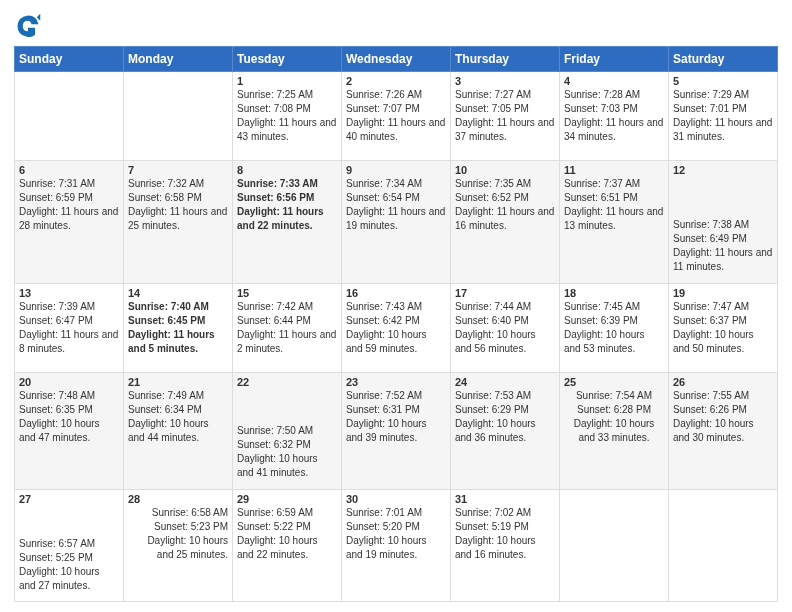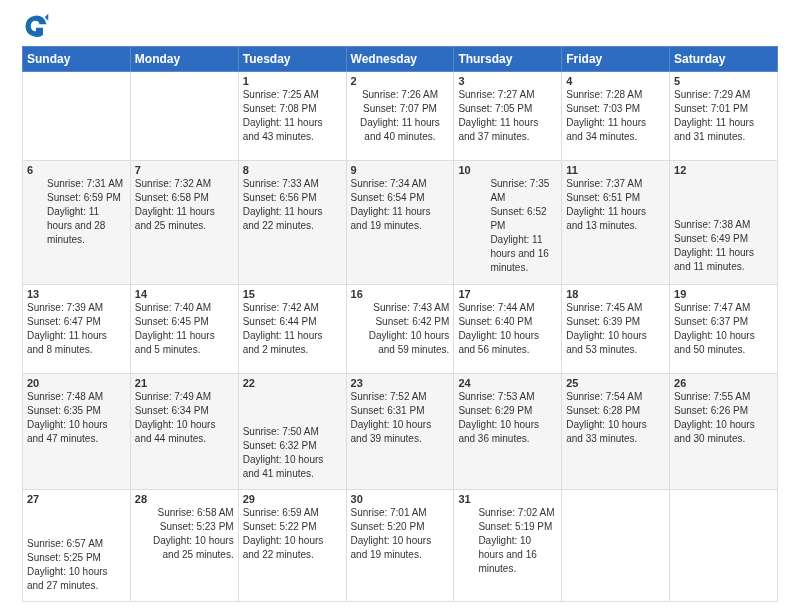--- a/index.html
+++ b/index.html
@@ -6,21 +6,21 @@
     body {
       font-family: Arial, sans-serif;
       background: #fff;
       width: 792px;
       height: 612px;
       overflow: hidden;
     }
     .page {
       width: 792px;
       height: 612px;
-      padding: 10px 14px 10px 22px;
+      padding: 10px 14px 10px 14px;
       display: flex;
       flex-direction: column;
     }
     .header {
       display: flex;
       justify-content: space-between;
       align-items: flex-start;
       margin-bottom: 6px;
     }
     .logo {
@@ -138,21 +138,21 @@
           <td class="empty-cell"></td>
           <td class="empty-cell"></td>
           <td>
             <span class="day-number">1</span>
             <div class="day-info" style="white-space: pre-line;">Sunrise: 7:25 AM
 Sunset: 7:08 PM
 Daylight: 11 hours and 43 minutes.</div>
           </td>
           <td>
             <span class="day-number">2</span>
-            <div class="day-info" style="white-space: pre-line; text-align: center;">Sunrise: 7:26 AM
+            <div class="day-info" style="white-space: pre-line;">Sunrise: 7:26 AM
 Sunset: 7:07 PM
 Daylight: 11 hours and 40 minutes.</div>
           </td>
           <td>
             <span class="day-number">3</span>
             <div class="day-info" style="white-space: pre-line;">Sunrise: 7:27 AM
 Sunset: 7:05 PM
 Daylight: 11 hours and 37 minutes.</div>
           </td>
           <td>
@@ -164,45 +164,45 @@
           <td>
             <span class="day-number">5</span>
             <div class="day-info" style="white-space: pre-line;">Sunrise: 7:29 AM
 Sunset: 7:01 PM
 Daylight: 11 hours and 31 minutes.</div>
           </td>
         </tr>
         <tr>
           <td>
             <span class="day-number">6</span>
-            <div class="day-info" style="white-space: pre-line; margin-left: 20px;">Sunrise: 7:31 AM
+            <div class="day-info" style="white-space: pre-line;">Sunrise: 7:31 AM
 Sunset: 6:59 PM
 Daylight: 11 hours and 28 minutes.</div>
           </td>
           <td>
             <span class="day-number">7</span>
             <div class="day-info" style="white-space: pre-line;">Sunrise: 7:32 AM
 Sunset: 6:58 PM
 Daylight: 11 hours and 25 minutes.</div>
           </td>
           <td>
             <span class="day-number">8</span>
-            <div class="day-info" style="white-space: pre-line;">Sunrise: 7:33 AM
+            <div class="day-info" style="white-space: pre-line; font-weight: bold;">Sunrise: 7:33 AM
 Sunset: 6:56 PM
 Daylight: 11 hours and 22 minutes.</div>
           </td>
           <td>
             <span class="day-number">9</span>
             <div class="day-info" style="white-space: pre-line;">Sunrise: 7:34 AM
 Sunset: 6:54 PM
 Daylight: 11 hours and 19 minutes.</div>
           </td>
           <td>
             <span class="day-number">10</span>
-            <div class="day-info" style="white-space: pre-line; margin-left: 32px;">Sunrise: 7:35 AM
+            <div class="day-info" style="white-space: pre-line;">Sunrise: 7:35 AM
 Sunset: 6:52 PM
 Daylight: 11 hours and 16 minutes.</div>
           </td>
           <td>
             <span class="day-number">11</span>
             <div class="day-info" style="white-space: pre-line;">Sunrise: 7:37 AM
 Sunset: 6:51 PM
 Daylight: 11 hours and 13 minutes.</div>
           </td>
           <td>
@@ -214,33 +214,33 @@
         </tr>
         <tr>
           <td>
             <span class="day-number">13</span>
             <div class="day-info" style="white-space: pre-line;">Sunrise: 7:39 AM
 Sunset: 6:47 PM
 Daylight: 11 hours and 8 minutes.</div>
           </td>
           <td>
             <span class="day-number">14</span>
-            <div class="day-info" style="white-space: pre-line;">Sunrise: 7:40 AM
+            <div class="day-info" style="white-space: pre-line; font-weight: bold;">Sunrise: 7:40 AM
 Sunset: 6:45 PM
 Daylight: 11 hours and 5 minutes.</div>
           </td>
           <td>
             <span class="day-number">15</span>
             <div class="day-info" style="white-space: pre-line;">Sunrise: 7:42 AM
 Sunset: 6:44 PM
 Daylight: 11 hours and 2 minutes.</div>
           </td>
           <td>
             <span class="day-number">16</span>
-            <div class="day-info" style="white-space: pre-line; text-align: right;">Sunrise: 7:43 AM
+            <div class="day-info" style="white-space: pre-line;">Sunrise: 7:43 AM
 Sunset: 6:42 PM
 Daylight: 10 hours and 59 minutes.</div>
           </td>
           <td>
             <span class="day-number">17</span>
             <div class="day-info" style="white-space: pre-line;">Sunrise: 7:44 AM
 Sunset: 6:40 PM
 Daylight: 10 hours and 56 minutes.</div>
           </td>
           <td>
@@ -282,21 +282,21 @@
 Daylight: 10 hours and 39 minutes.</div>
           </td>
           <td>
             <span class="day-number">24</span>
             <div class="day-info" style="white-space: pre-line;">Sunrise: 7:53 AM
 Sunset: 6:29 PM
 Daylight: 10 hours and 36 minutes.</div>
           </td>
           <td>
             <span class="day-number">25</span>
-            <div class="day-info" style="white-space: pre-line;">Sunrise: 7:54 AM
+            <div class="day-info" style="white-space: pre-line; text-align: center;">Sunrise: 7:54 AM
 Sunset: 6:28 PM
 Daylight: 10 hours and 33 minutes.</div>
           </td>
           <td>
             <span class="day-number">26</span>
             <div class="day-info" style="white-space: pre-line;">Sunrise: 7:55 AM
 Sunset: 6:26 PM
 Daylight: 10 hours and 30 minutes.</div>
           </td>
         </tr>
@@ -320,21 +320,21 @@
 Daylight: 10 hours and 22 minutes.</div>
           </td>
           <td>
             <span class="day-number">30</span>
             <div class="day-info" style="white-space: pre-line;">Sunrise: 7:01 AM
 Sunset: 5:20 PM
 Daylight: 10 hours and 19 minutes.</div>
           </td>
           <td>
             <span class="day-number">31</span>
-            <div class="day-info" style="white-space: pre-line; margin-left: 20px;">Sunrise: 7:02 AM
+            <div class="day-info" style="white-space: pre-line;">Sunrise: 7:02 AM
 Sunset: 5:19 PM
 Daylight: 10 hours and 16 minutes.</div>
           </td>
           <td class="empty-cell"></td>
           <td class="empty-cell"></td>
         </tr>
       </tbody>
   </table>
 </div>
 

